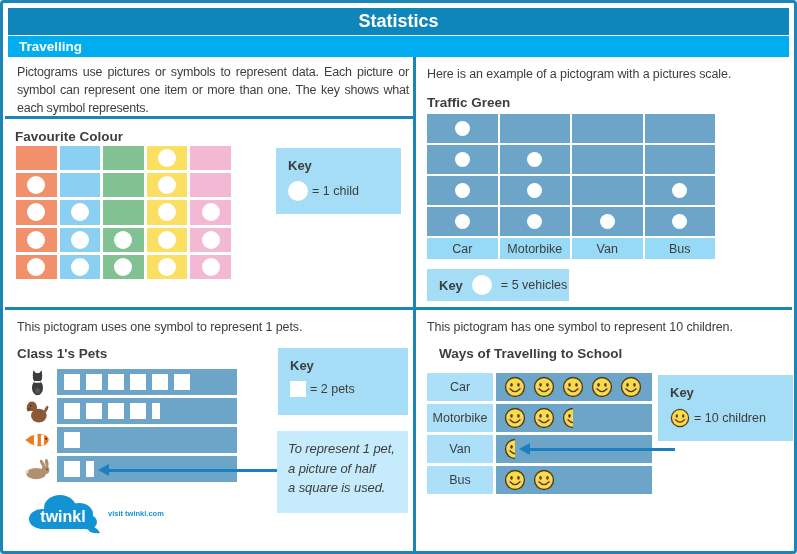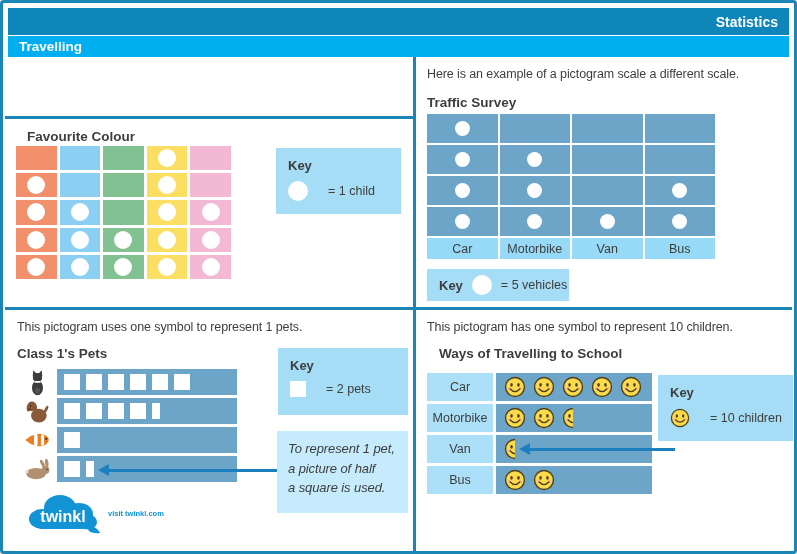--- a/index.html
+++ b/index.html
@@ -5,54 +5,54 @@
   html,body { margin:0; padding:0; background:#e9e9e9; }
   .page {
     position:relative; width:797px; height:554px; margin:0 auto;
     background:#fff; box-sizing:border-box;
     border:3px solid #1b86b6; border-radius:4px;
     font-family:"Liberation Sans", sans-serif; color:#3e3e3d;
     overflow:hidden;
   }
   .bar1 {
     position:absolute; left:5px; right:5px; top:5px; height:27px;
-    background:#0f86b9; color:#fff; font-weight:bold; font-size:14px;
-    display:flex; justify-content:flex-end; align-items:center; padding:0 11px; box-sizing:border-box;
+    background:#0f86b9; color:#fff; font-weight:bold; font-size:18px;
+    display:flex; justify-content:center; align-items:center; padding:0 11px; box-sizing:border-box;
   }
   .bar2 {
     position:absolute; left:5px; right:5px; top:33px; height:21px;
     background:#00aeef; color:#fff; font-weight:bold; font-size:13.5px;
     display:flex; align-items:center; padding:0 11px; box-sizing:border-box;
   }
   .divider { position:absolute; background:#1b86b6; }
   #div-v   { left:410px; top:54px; width:2.5px; height:494px; }
   #div-h   { left:2px; top:304px; right:2px; height:2.5px; }
   #div-h2  { left:2px; top:113px; width:409px; height:2.5px; }
 
   .para { position:absolute; margin:0; font-size:12.5px; line-height:1.42; letter-spacing:-0.2px; text-align:justify; }
   .line { position:absolute; margin:0; font-size:12.5px; white-space:nowrap; letter-spacing:-0.1px; }
   .sec-title { position:absolute; margin:0; font-size:13.5px; font-weight:bold; white-space:nowrap; }
 
   
   #intro-left  { left:14px; top:61px; width:392px; }
-  #fav-title   { left:24px; top:126px; }
+  #fav-title   { left:12px; top:126px; }
   #fav-grid    { position:absolute; left:13px; top:143px; width:215px; height:133px;
                  display:grid; grid-template-columns:repeat(5,1fr); grid-template-rows:repeat(5,1fr); gap:3px; }
   #fav-labels  { position:absolute; left:13px; top:281px; width:215px;
                  display:grid; grid-template-columns:repeat(5,1fr); gap:3px; font-size:12px; }
   .flabel { text-align:center; }
   .fcell, .tcell { display:flex; align-items:center; justify-content:center; }
   .tcell { background:#6da5c9; }
   .dot { background:#fff; border-radius:50%; }
   .dot-lg { width:18px; height:18px; }
   .dot-md { width:15px; height:15px; }
 
   .key-box { position:absolute; background:#a5dcf6; padding:10px 12px; box-sizing:border-box; }
   .key-title { font-weight:bold; font-size:13px; }
-  .key-row { display:flex; align-items:center; gap:20px; margin-top:8px; font-size:12.5px; white-space:nowrap; }
+  .key-row { display:flex; align-items:center; gap:4px; margin-top:8px; font-size:12.5px; white-space:nowrap; }
   .dot-key { width:20px; height:20px; border-radius:50%; background:#fff; flex:none; }
   .sq-key  { width:16px; height:16px; background:#fff; flex:none; }
   #fav-key  { left:273px; top:145px; width:125px; height:66px; }
 
   
   #traffic-intro  { left:424px; top:64px; }
   #traffic-title  { left:424px; top:92px; }
   #traffic-grid   { position:absolute; left:424px; top:111px; width:288px;
                     display:grid; grid-template-columns:repeat(4,1fr); grid-auto-rows:29px; gap:2px; }
   #traffic-labels { position:absolute; left:424px; top:235px; width:288px;
@@ -112,20 +112,21 @@
     <span>Statistics</span>
   </div>
   <div class="bar2">
     <span>Travelling</span>
   </div>
 
   <div class="divider" id="div-v"></div>
   <div class="divider" id="div-h"></div>
   <div class="divider" id="div-h2"></div>
 
+  <p class="para" id="intro-left">Pictograms use pictures or symbols to represent data. Each picture or symbol can represent one item or more than one. The key shows what each symbol represents.</p>
   <h3 class="sec-title" id="fav-title">Favourite Colour</h3>
   <div id="fav-grid">
       <div class="fcell" style="background: rgb(242, 144, 107);"></div>
       <div class="fcell" style="background: rgb(139, 208, 242);"></div>
       <div class="fcell" style="background: rgb(130, 194, 146);"></div>
       <div class="fcell" style="background: rgb(251, 223, 99);">
         <span class="dot dot-lg"></span>
       </div>
       <div class="fcell" style="background: rgb(243, 184, 211);"></div>
       <div class="fcell" style="background: rgb(242, 144, 107);">
@@ -182,22 +183,22 @@
       </div>
     </div>
   <div class="key-box" id="fav-key">
     <div class="key-title">Key</div>
     <div class="key-row">
       <span class="dot-key"></span>
       <span>= 1 child</span>
     </div>
   </div>
 
-  <p class="line" id="traffic-intro">Here is an example of a pictogram scale a different scale.</p>
-  <h3 class="sec-title" id="traffic-title">Traffic Survey</h3>
+  <p class="line" id="traffic-intro">Here is an example of a pictogram with a pictures scale.</p>
+  <h3 class="sec-title" id="traffic-title">Traffic Green</h3>
   <div id="traffic-grid">
       <div class="tcell">
         <span class="dot dot-md"></span>
       </div>
       <div class="tcell"></div>
       <div class="tcell"></div>
       <div class="tcell"></div>
       <div class="tcell">
         <span class="dot dot-md"></span>
       </div>

